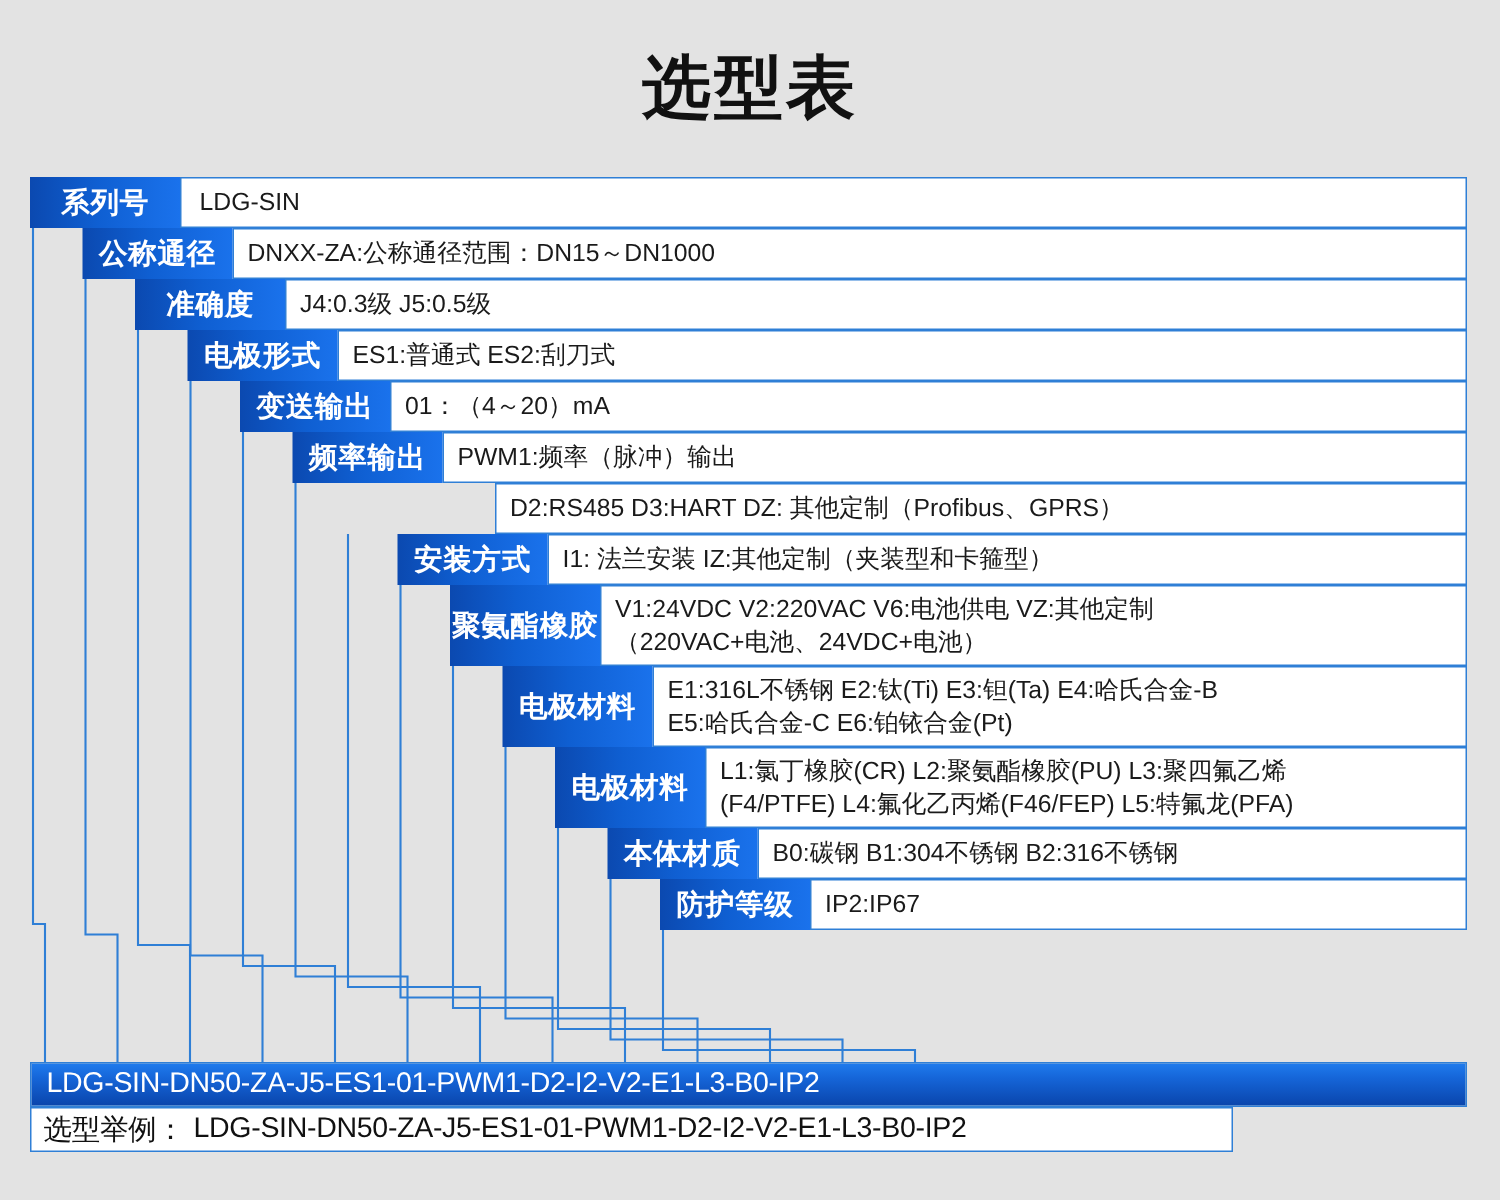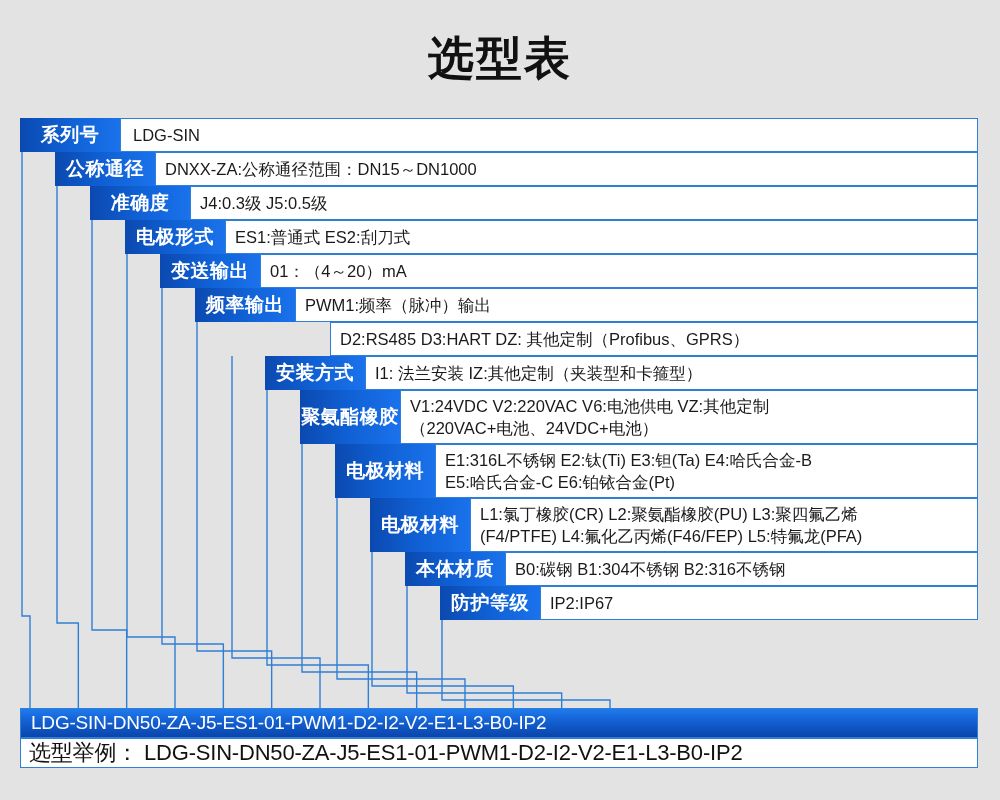--- a/index.html
+++ b/index.html
@@ -57,23 +57,23 @@
   .sumbar{
     position:absolute;left:20px;top:708px;width:958px;height:30px;
     background:linear-gradient(to bottom,#1f7bed 0%,#1565d8 35%,#0a45ac 100%);
     border:1px solid #2f7fd6;box-sizing:border-box;
     color:#fff;font-size:19px;font-weight:normal;
     display:flex;align-items:center;padding-left:10px;
     z-index:5;
     letter-spacing:-0.2px;
   }
   .exbar{
-    position:absolute;left:20px;top:738px;width:958px;height:30px;
+    position:absolute;left:20px;top:738px;width:802px;height:30px;
     background:#ffffff;border:1px solid #2f7fd6;box-sizing:border-box;
-    color:#111;font-size:22px;
+    color:#111;font-size:19px;
     display:flex;align-items:center;padding-left:8px;
     z-index:5;letter-spacing:-0.2px;
   }
 </style>
 </head>
 <body>
 
 <div id="page">
 
   <div class="title">选型表</div>

